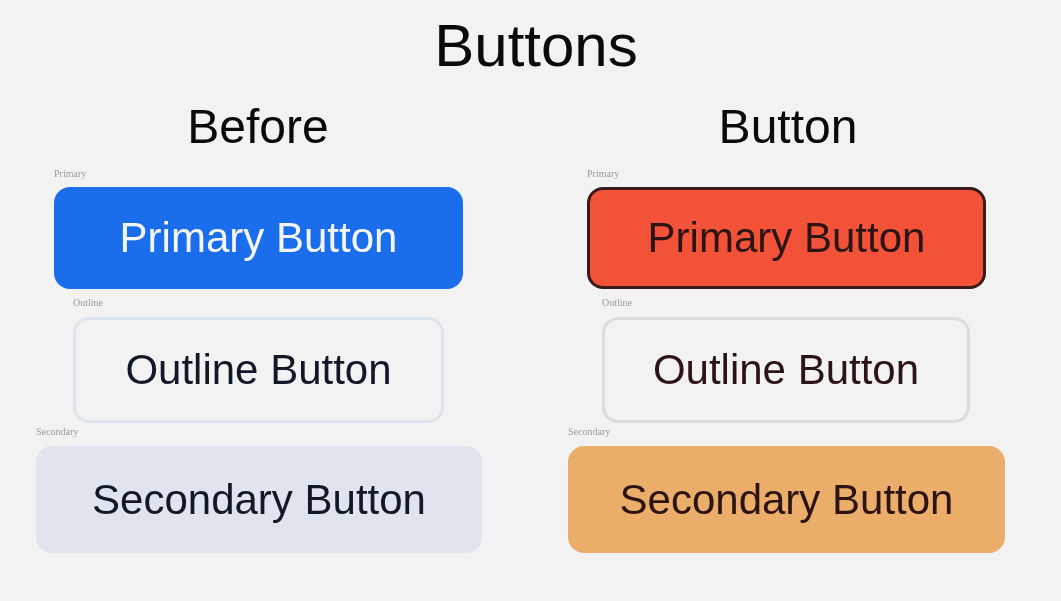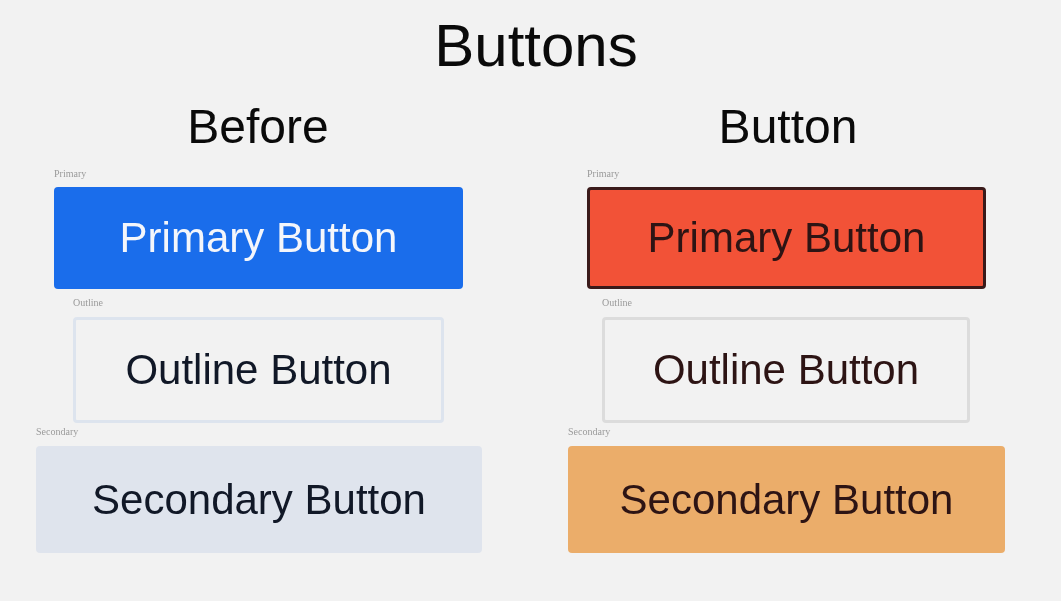--- a/index.html
+++ b/index.html
@@ -10,21 +10,21 @@
     .title {
       position:absolute; left:0; width:1072px; top:10px; text-align:center;
       font-size:60px; color:#0a0a0a; line-height:72px; font-weight:500;
     }
     .col-title {
       position:absolute; top:98px; font-size:48px; color:#0a0a0a; line-height:58px; text-align:center; font-weight:500;
     }
     .lbl { position:absolute; font-size:10px; color:#9a9a9a; line-height:12px;font-family:Liberation Serif, serif; }
     .btn {
       position:absolute; box-sizing:border-box; display:flex; align-items:center; justify-content:center;
-      border-radius:4px; cursor:pointer; white-space:nowrap;
+      border-radius:16px; cursor:pointer; white-space:nowrap;
     }
     .b-primary { background:#1a6deb; color:#f4f6fb; font-size:42px; }
     .b-outline { background:transparent; border:3px solid #dde4ee; color:#111827; font-size:42px; }
     .b-secondary { background:#dfe4ed; color:#111827; font-size:42px; }
     .a-primary { background:#f25237; border:3px solid #3a1a1a; color:#2d1414; font-size:42px; }
     .a-outline { background:transparent; border:3px solid #dcdcdc; color:#2d1414; font-size:42px; }
     .a-secondary { background:#ebad6a; color:#2d1414; font-size:42px; }
   </style>
 </head>
 <body>

